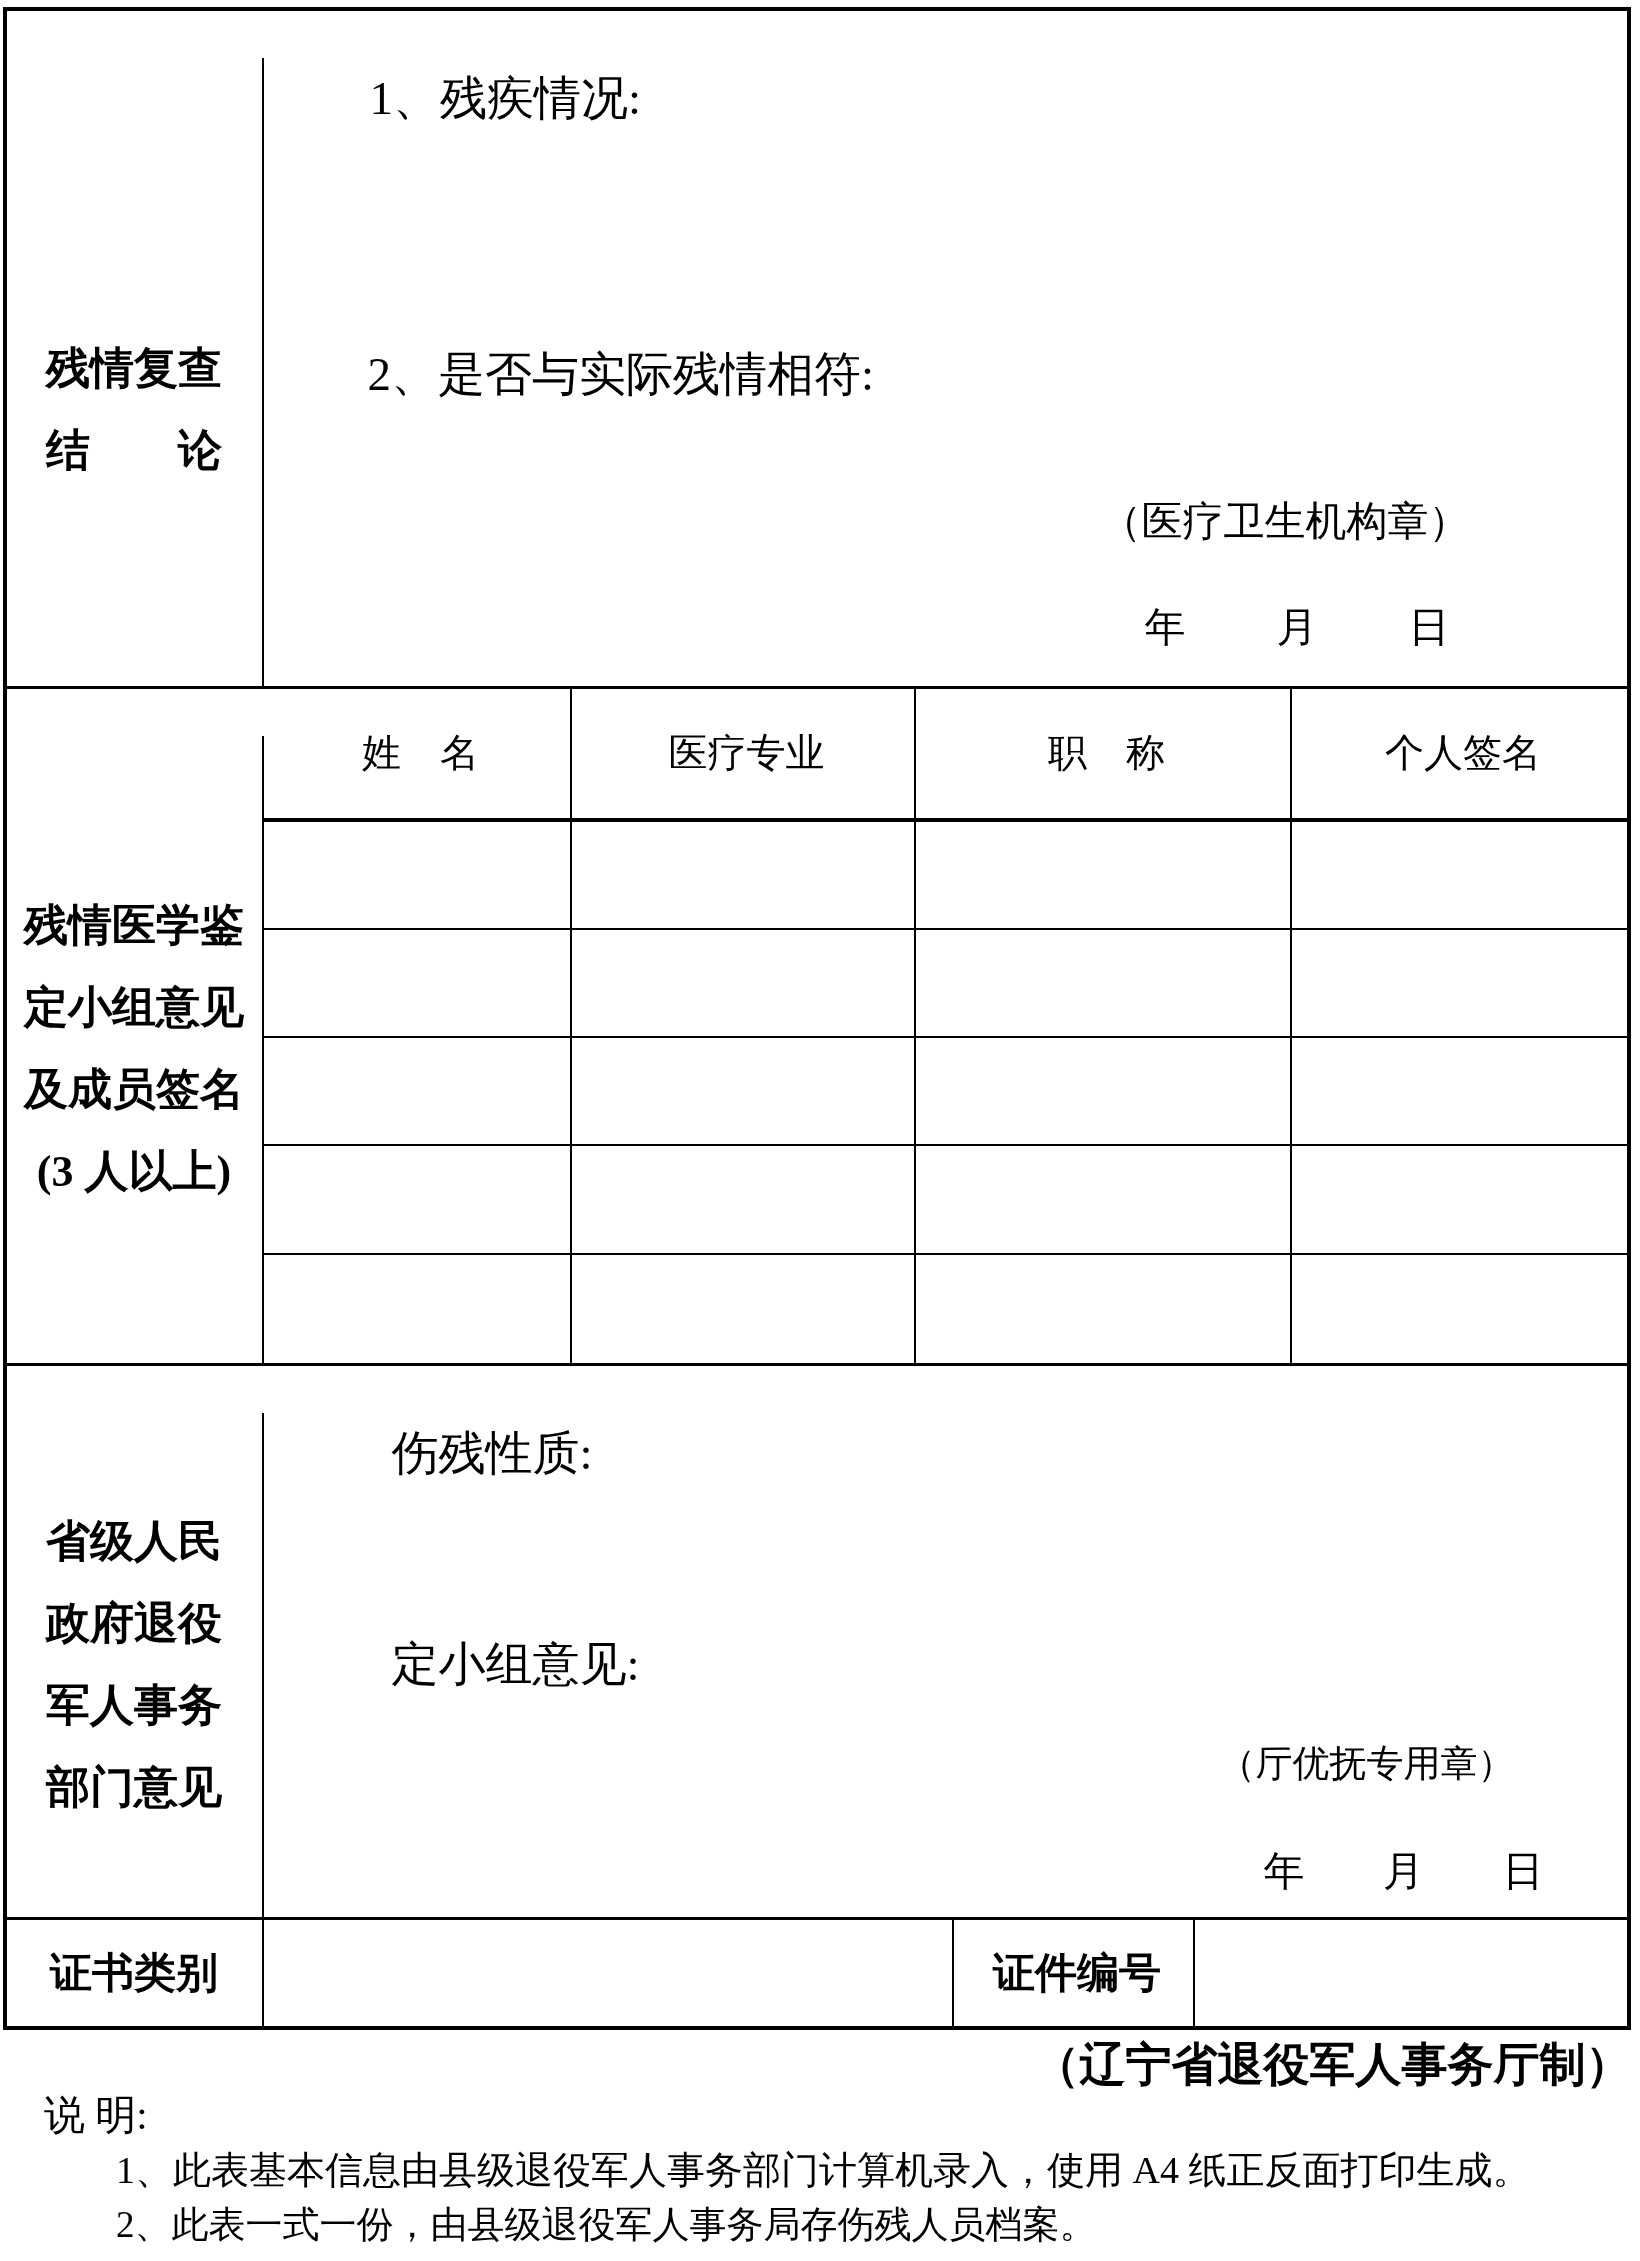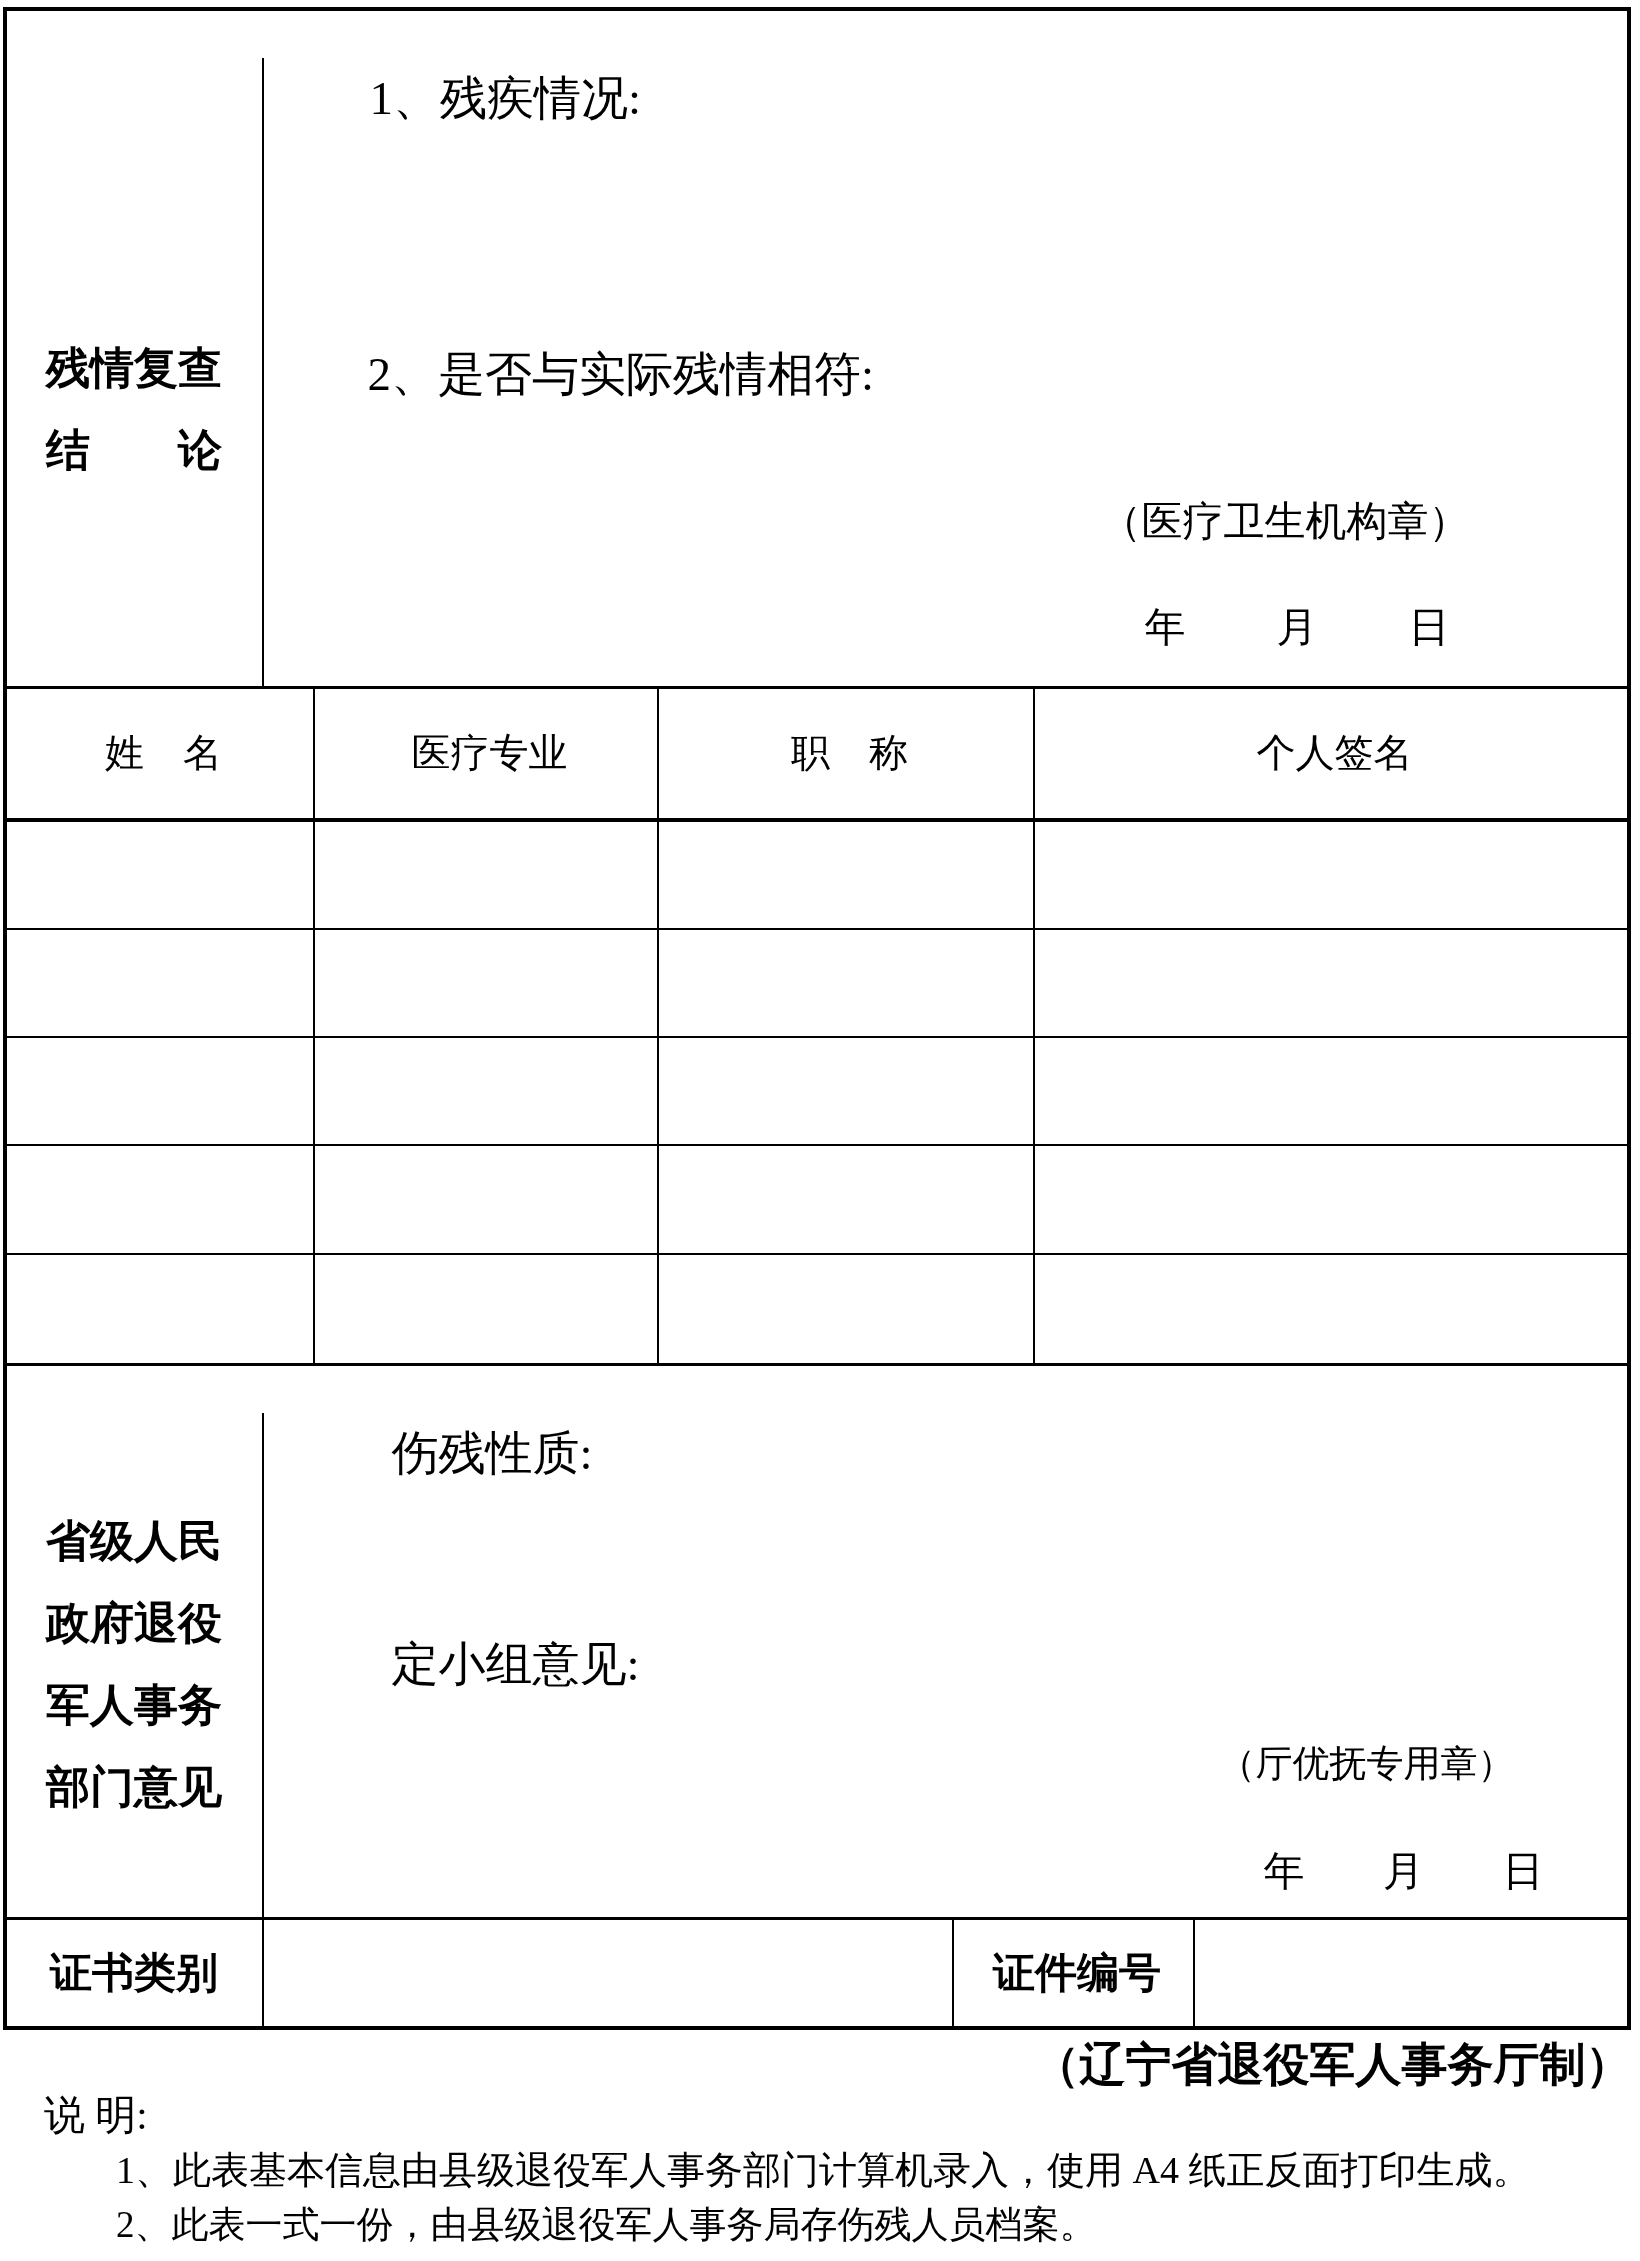--- a/index.html
+++ b/index.html
@@ -101,20 +101,28 @@
         <div class="s1-stamp">（医疗卫生机构章）</div>
         <div class="date-row s1-date">
           <span>年</span>
           <span>月</span>
           <span>日</span>
         </div>
       </div>
     </div>
 
     <div class="section sec2">
+      <div class="label-cell">
+        <div class="label-block">
+          <div class="label-line">残情医学鉴</div>
+          <div class="label-line">定小组意见</div>
+          <div class="label-line">及成员签名</div>
+          <div class="label-line">(3 人以上)</div>
+        </div>
+      </div>
       <div class="content-cell">
         <div class="sig-grid">
           <div class="header">姓　名</div>
           <div class="header">医疗专业</div>
           <div class="header">职　称</div>
           <div class="header">个人签名</div>
 
           <div></div>
           <div></div>
           <div></div>

